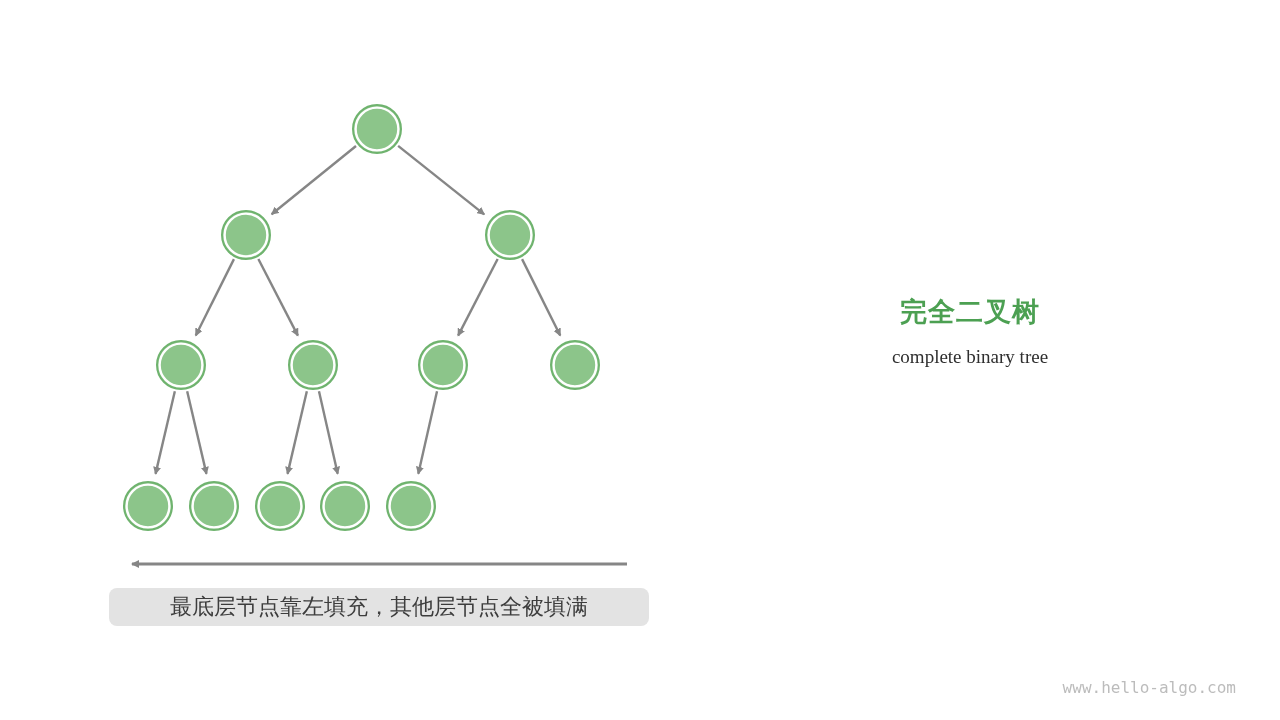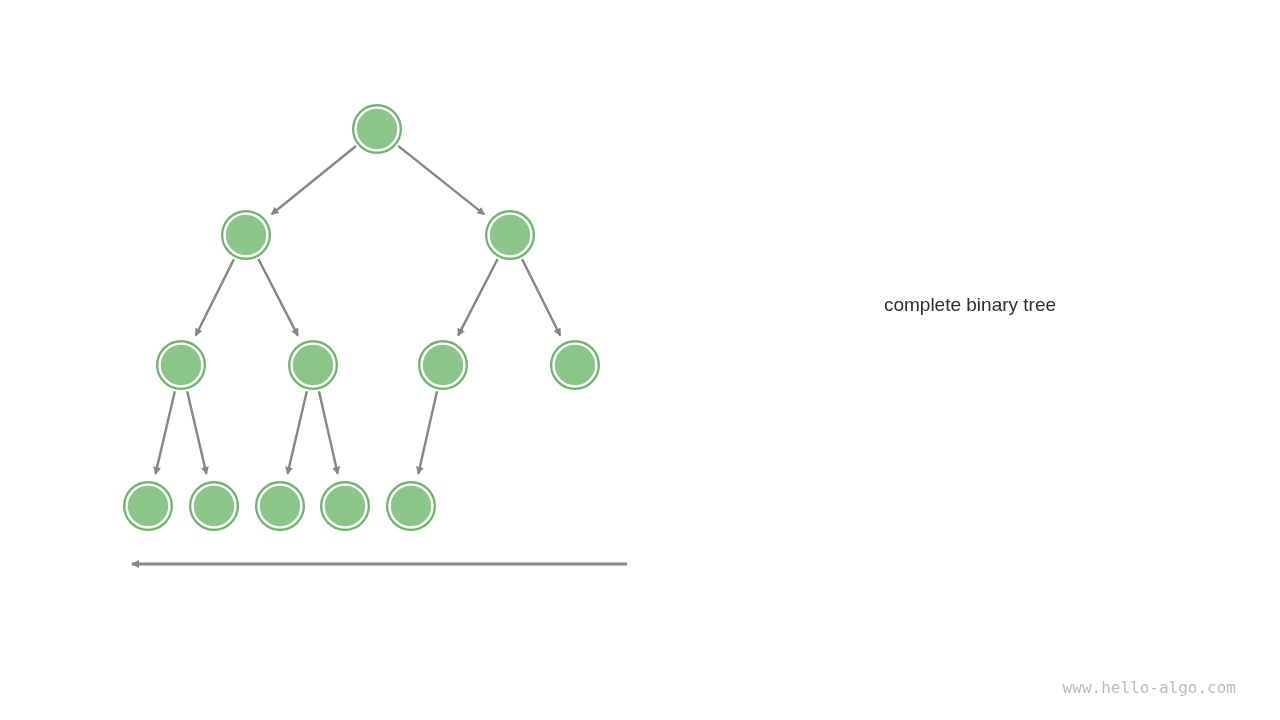--- a/index.html
+++ b/index.html
@@ -27,21 +27,21 @@
     width: 320px;
     text-align: center;
   }
   #panel-title {
     font-size: 27px;
     font-weight: bold;
     letter-spacing: 1px;
     margin-bottom: 16px;
   }
   #panel-subtitle {
-    font-family: Liberation Sans, sans-serif;
+    font-family: Liberation Serif, serif;
     font-size: 19px;
     color: #2f2f2f;
   }
   #caption-box {
     position: absolute;
     left: 109px;
     top: 588px;
     width: 540px;
     height: 38px;
     background: #e3e3e3;
@@ -134,19 +134,21 @@
           <circle cx="411" cy="506" r="24" fill="#8cc58a" stroke="#6fb36e" stroke-width="2"></circle>
           <circle cx="411" cy="506" r="21.4" fill="none" stroke="#ffffff" stroke-width="2.4"></circle>
         </g>
       </g>
     <g id="arrow-layer">
         <line x1="627" y1="564" x2="132" y2="564" stroke="#868686" stroke-width="3" marker-end="url(#arrowhead)"></line>
       </g>
   </svg>
 
   <div id="side-panel">
+    <div id="panel-title" style="color: rgb(76, 160, 82);">完全二叉树</div>
     <div id="panel-subtitle">complete binary tree</div>
   </div>
 
+  <div id="caption-box" style="background: rgb(227, 227, 227);">最底层节点靠左填充，其他层节点全被填满</div>
 
   <div id="watermark">www.hello-algo.com</div>
 
 </div>
 
 </body></html>

